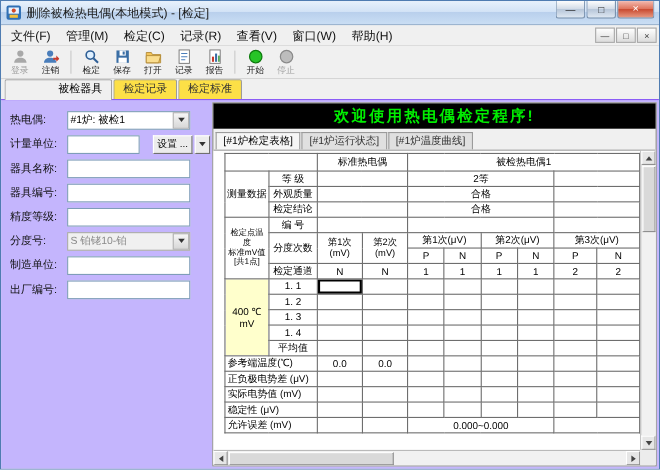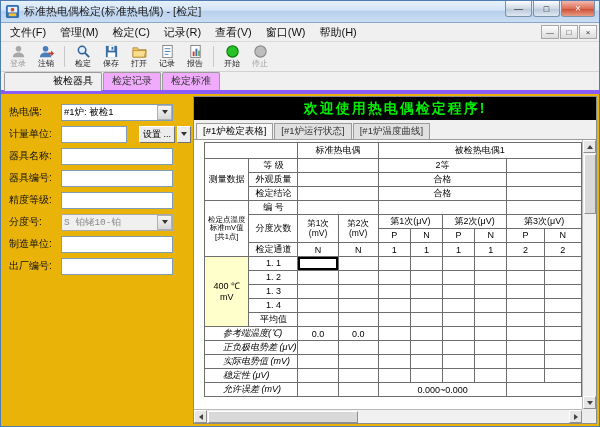--- a/index.html
+++ b/index.html
@@ -24,58 +24,58 @@
   
   .toolbar { height:30px; background:#f0f0f0; border-bottom:1px solid #d2d2d2; display:flex; align-items:stretch; padding:1px 3px; flex:none; }
   .tbtn { width:28px; display:flex; flex-direction:column; align-items:center; justify-content:center; border:1px solid transparent; }
   .tbtn .ticon { width:15px; height:15px; }
   .tbtn .tlabel { font-size:8px; color:#222; line-height:10px; white-space:nowrap; }
   .tbtn.disabled .tlabel { color:#9e9e9e; }
   .tsep { width:1px; background:#c9c9c9; margin:3px 4px; }
 
   
   .tabstrip { height:18px; display:flex; align-items:flex-end; padding-left:3px; background:#f0f0f0; flex:none; }
-  .dtab { font-size:10px; padding:1px 8px 2px; border:1px solid #9b9b9b; border-bottom:none; background:#f0abfc; color:#333; border-radius:2px 2px 0 0; margin-right:1px; }
+  .dtab { font-size:10px; padding:1px 8px 2px; border:1px solid #9b9b9b; border-bottom:none; background:#fde047; color:#333; border-radius:2px 2px 0 0; margin-right:1px; }
   .dtab.active { background:#f0f0f0; position:relative; margin-bottom:-1px; padding-bottom:3px; color:#000;padding-left:48px; }
 
-  .main { flex:1; display:flex; border-top:4px solid #8b5cf6; background:#eab308; min-height:0;justify-content:center; }
+  .main { flex:1; display:flex; border-top:1px solid #8b5cf6; background:#c4b5fd; min-height:0;justify-content:center; }
 
   
   .left-panel { width:190px; flex:none; padding-top:7px; }
   .frow { height:22px; display:flex; align-items:center; padding-left:8px; }
   .flabel { width:52px; font-size:10px; color:#111; flex:none; }
   .tbox { width:112px; height:17px; border:1px solid #7f9db9; background:#fff; font-size:10px; font-family:"Liberation Sans",sans-serif; padding:0 2px; }
   .tbox.short { width:66px; }
   .combo { width:112px; height:17px; border:1px solid #7f9db9; background:#fff; display:flex; align-items:center; }
   .combo-val { flex:1; font-size:9.5px; padding-left:2px; white-space:nowrap; overflow:hidden; }
   .combo-btn { width:15px; height:15px; flex:none; background:linear-gradient(#f6f6f6,#d8d8d8); border:1px solid #b0b0b0; display:flex; align-items:center; justify-content:center; }
   .arr-down { width:0; height:0; border-left:3px solid transparent; border-right:3px solid transparent; border-top:4px solid #333; }
   .combo.disabled { background:#f0f0f0; border-color:#a9a9a9; }
-  .combo.disabled .combo-val { color:#8a8a8a;font-family:Liberation Mono, monospace; }
+  .combo.disabled .combo-val { color:#8a8a8a; }
   .sbtn { height:17px; font-size:9px; padding:0 3px; background:#ececec; border:1px solid; border-color:#fff #707070 #707070 #fff; margin-left:12px; white-space:nowrap; }
   .dropbtn { width:15px; height:17px; margin-left:2px; background:#ececec; border:1px solid; border-color:#fff #707070 #707070 #fff; display:flex; align-items:center; justify-content:center; }
 
   
   .right-panel { flex:1; margin:2px; border:1px solid #8b8b8b; background:#f0f0f0; display:flex; flex-direction:column; min-width:0; min-height:0; }
   .banner { height:23px; background:#000; color:#00ee00; font-size:14px; font-weight:bold; display:flex; align-items:center; justify-content:center; letter-spacing:2px; flex:none; }
   .furnace-tabs { height:19px; display:flex; align-items:flex-end; padding-left:2px; flex:none; }
   .ftab { font-size:9.5px; padding:1px 6px; border:1px solid #9b9b9b; border-bottom:none; background:#e0e0e0; color:#333; margin-right:1px; }
   .ftab.active { background:#f6f6f6; color:#000; }
   .action-row { height:18px; display:flex; gap:2px; padding:0 1px; flex:none; border-top:1px solid #9b9b9b; }
   .abtn { font-size:9px; padding:0 5px; height:16px; margin-top:1px; background:#ececec; border:1px solid; border-color:#fff #707070 #707070 #fff; white-space:nowrap; color:#000; }
   .abtn.disabled { color:#9e9e9e; }
 
   
   .table-wrap { flex:1; position:relative; background:#fff; border-top:1px solid #9b9b9b; overflow:hidden; min-height:0; }
   .table-clip { position:absolute; left:0; top:0; right:14px; bottom:14px; overflow:hidden; }
   .grid { border-collapse:collapse; table-layout:fixed; margin:2px 0 0 10px; }
   .grid td { border:1px solid #6e6e6e; font-size:9px; height:14px; padding:0 1px; text-align:center; color:#000; background:#fff; overflow:hidden; }
   .grid tr.hrow td { height:16px; }
   .grid td.lab { white-space:pre-line; line-height:1.15;margin-top:40px; }
-  .grid td.left { text-align:left; padding-left:18px; white-space:nowrap;font-style:italic; }
+  .grid td.left { text-align:left; padding-left:2px; white-space:nowrap; }
   .grid td.pointlab { font-size:7.5px; }
   .grid td.small { font-size:8.5px; }
   .grid td.cream { background:#ffffcc; }
   .grid td.focus { box-shadow:inset 0 0 0 2px #000; }
 
   
   .vscroll { position:absolute; top:0; right:0; bottom:14px; width:14px; background:#f1f1f1; border-left:1px solid #b9b9b9; display:flex; flex-direction:column; }
   .hscroll { position:absolute; left:0; right:14px; bottom:0; height:14px; background:#f1f1f1; border-top:1px solid #b9b9b9; display:flex; }
   .sb-btn { width:13px; height:13px; flex:none; background:#e6e6e6; border:1px solid; border-color:#fff #8f8f8f #8f8f8f #fff; display:flex; align-items:center; justify-content:center; }
   .tri-up { width:0; height:0; border-left:3px solid transparent; border-right:3px solid transparent; border-bottom:4px solid #444; }
@@ -92,21 +92,21 @@
 
 <div class="window">
 
   <div class="titlebar">
     <svg class="app-icon" viewBox="0 0 16 16">
       <rect x="1" y="1" width="14" height="14" rx="2" fill="#2f6fb4"></rect>
       <rect x="3" y="3" width="10" height="6" fill="#e8f2ff"></rect>
       <rect x="4" y="10" width="8" height="3" fill="#f3c03a"></rect>
       <circle cx="8" cy="6" r="2" fill="#d04a2a"></circle>
     </svg>
-    <span class="title-text">标准热电偶检定(标准热电偶) - [检定]</span>
+    <span class="title-text">删除被检热电偶(本地模式) - [检定]</span>
     <div class="winbtns">
       <div class="wbtn">
           <span>—</span>
         </div>
       <div class="wbtn">
           <span>□</span>
         </div>
       <div class="wbtn close">
           <span>×</span>
         </div>

